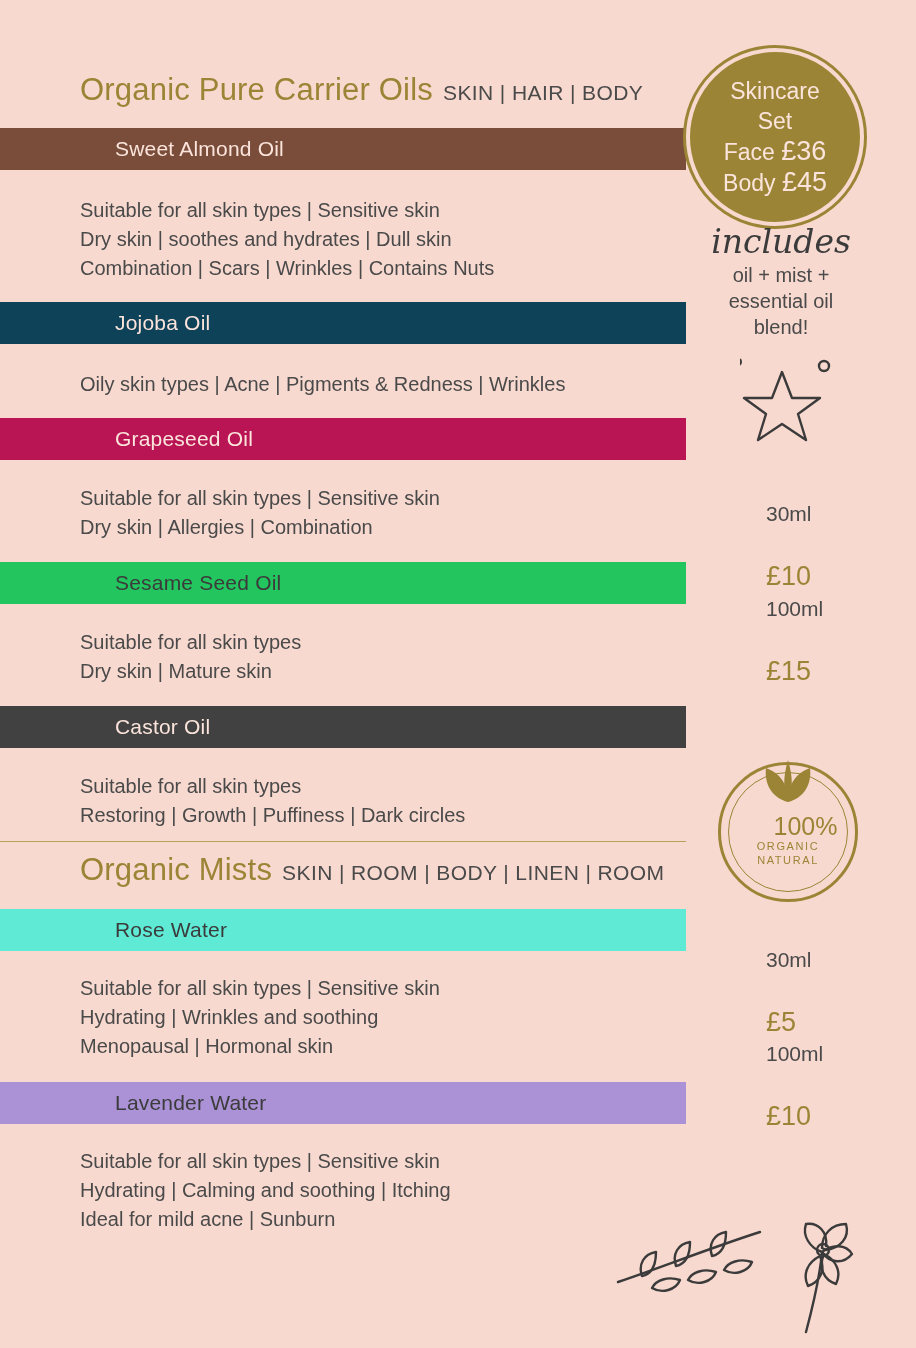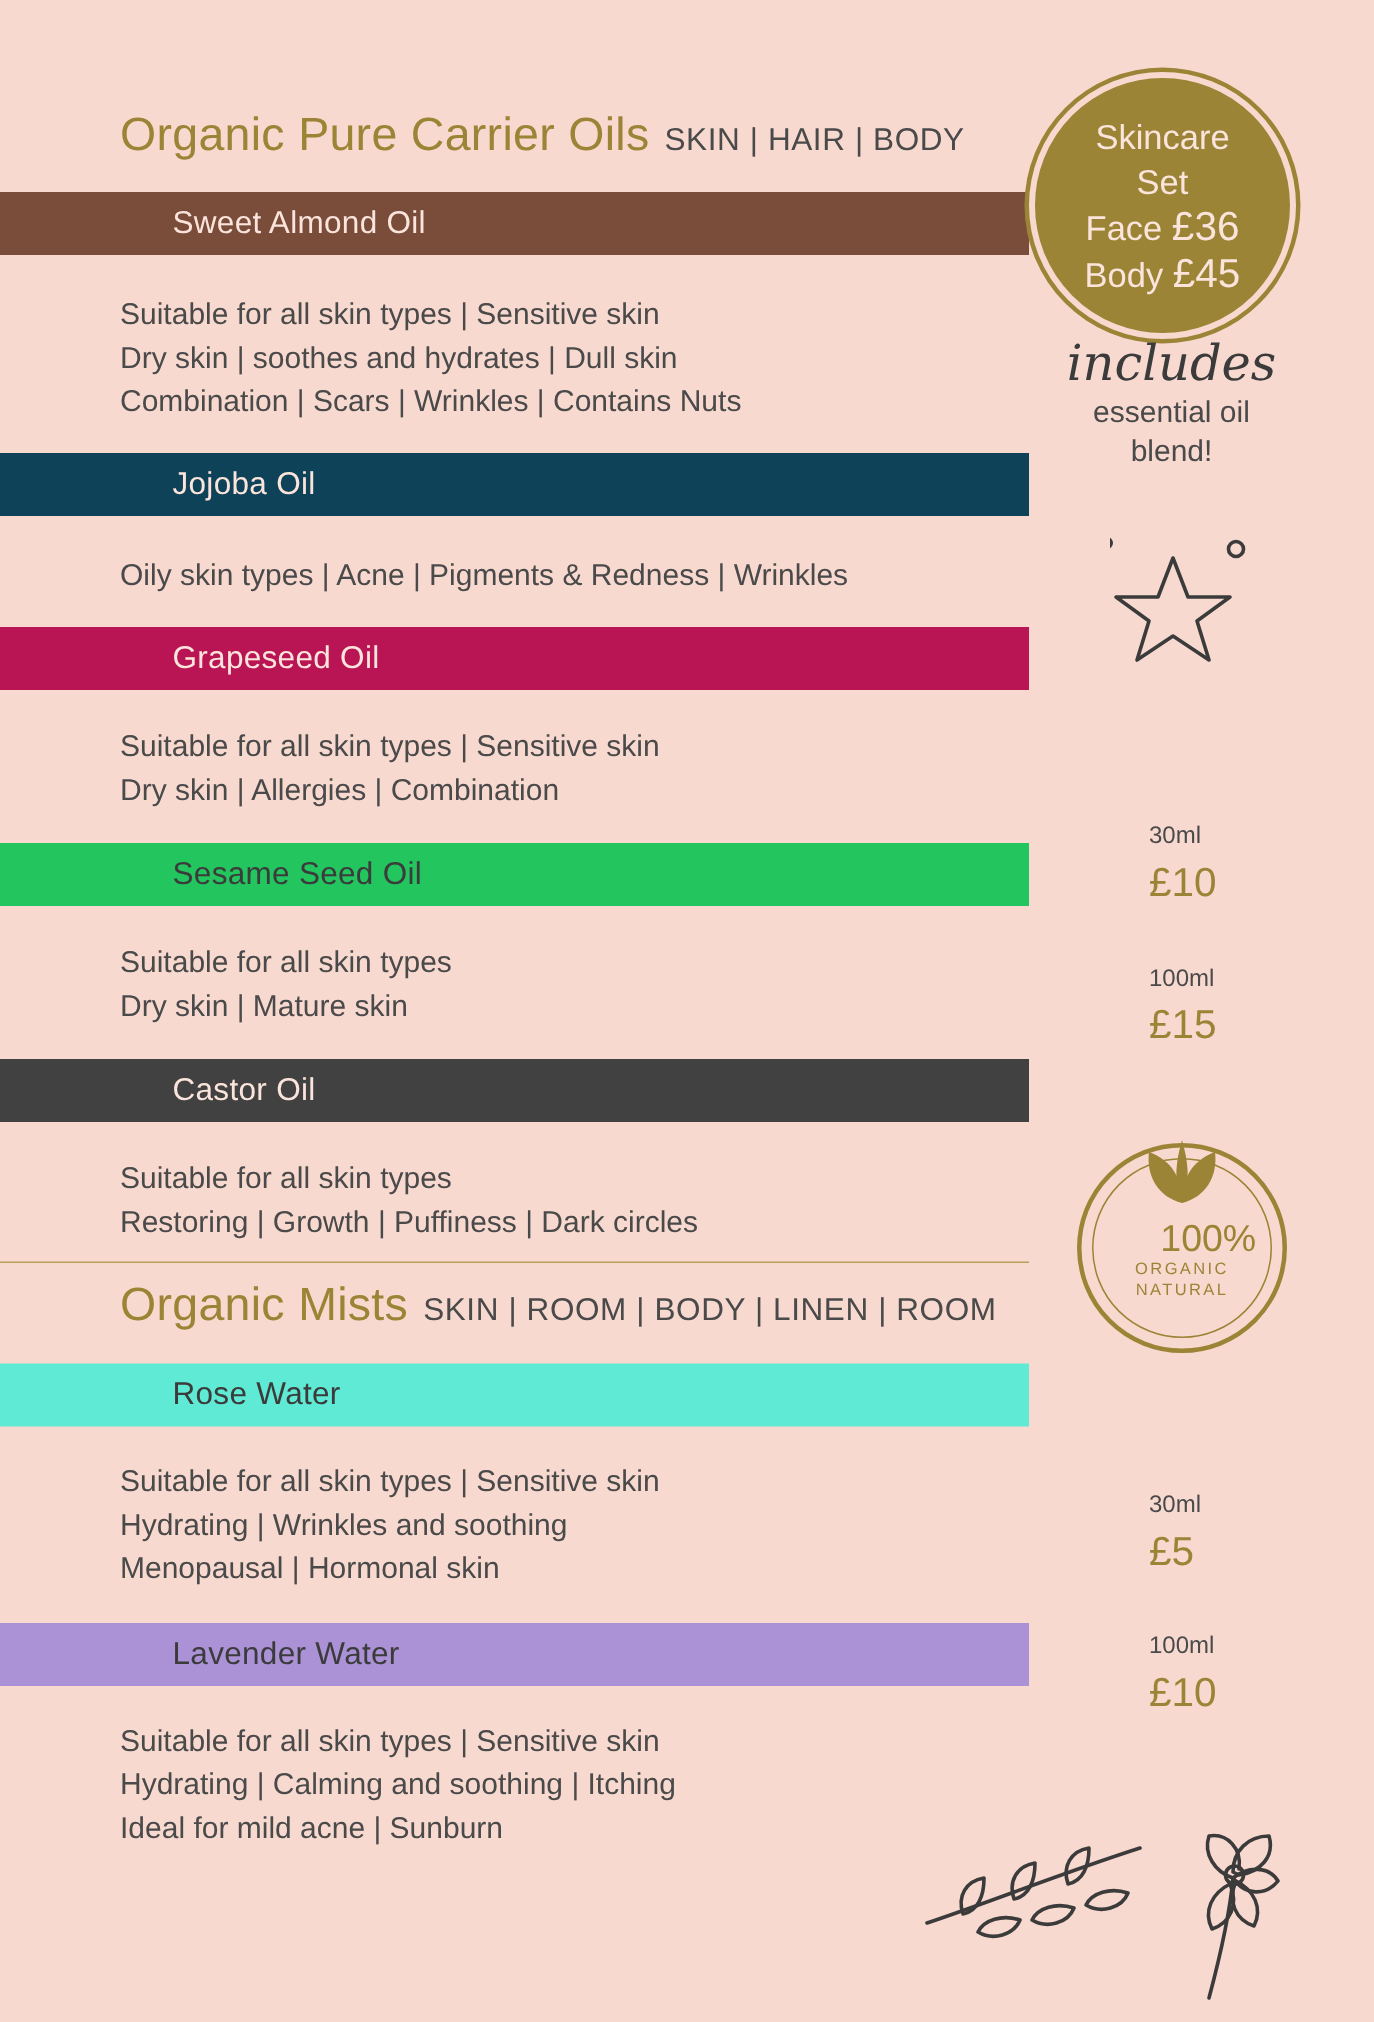--- a/index.html
+++ b/index.html
@@ -60,29 +60,29 @@
   
   .rule {
     position: absolute;
     height: 1px;
     background: #b9a05a;
   }
 
   
   .price-block { position: absolute; text-align: left; }
   .price-size {
-    font-size: 16px;
+    font-size: 21px;
     color: #4a4a4a;
     line-height: 28px;
-    margin-top: 44px;
   }
   .price-amt {
     font-size: 27px;
     color: #9c8436;
     line-height: 32px;
+    margin-top: 32px;
   }
 
   
   .badge-set {
     position: absolute;
     left: 686px;
     top: 48px;
     width: 178px;
     height: 178px;
     border-radius: 50%;
@@ -240,20 +240,21 @@
     <b>£36</b>
   </div>
   <div class="t3">
     <span>Body</span>
     <b>£45</b>
   </div>
 </div>
 
 <div class="includes-script">includes</div>
 <div class="includes-text">
+  <div>oil + mist +</div>
   <div>essential oil</div>
   <div>blend!</div>
 </div>
 
 <svg class="star-doodle" width="110" height="90" viewBox="0 0 110 90" fill="none" stroke="#3b3b3b" stroke-width="2.4" stroke-linejoin="round" stroke-linecap="round">
   <path d="M42 20 L52 46 L80 46 L58 62 L66 88 L42 72 L18 88 L26 62 L4 46 L32 46 Z"></path>
   <circle cx="-8" cy="10" r="4" fill="#3b3b3b" stroke="none" transform="translate(6,0)"></circle>
   <circle cx="84" cy="14" r="5" fill="none"></circle>
 </svg>
 

